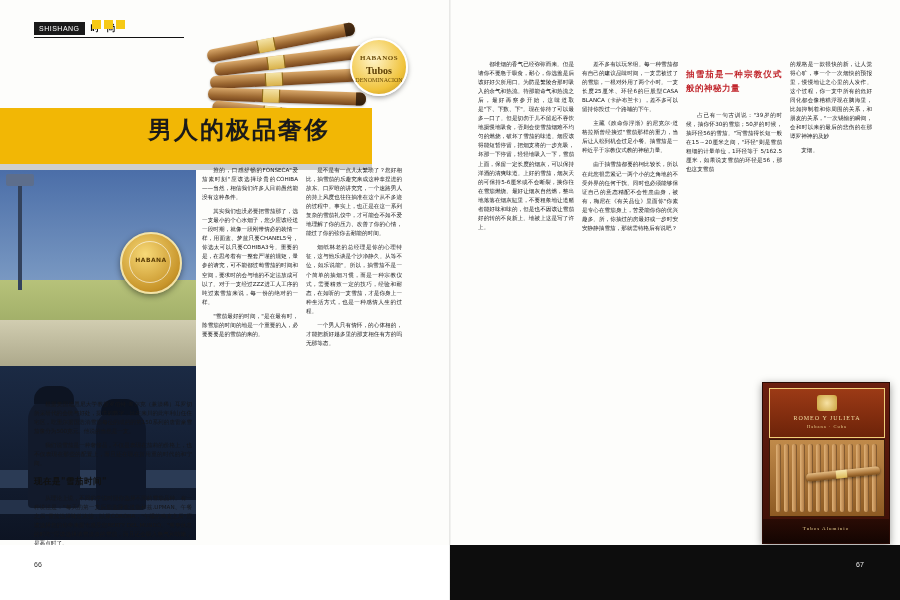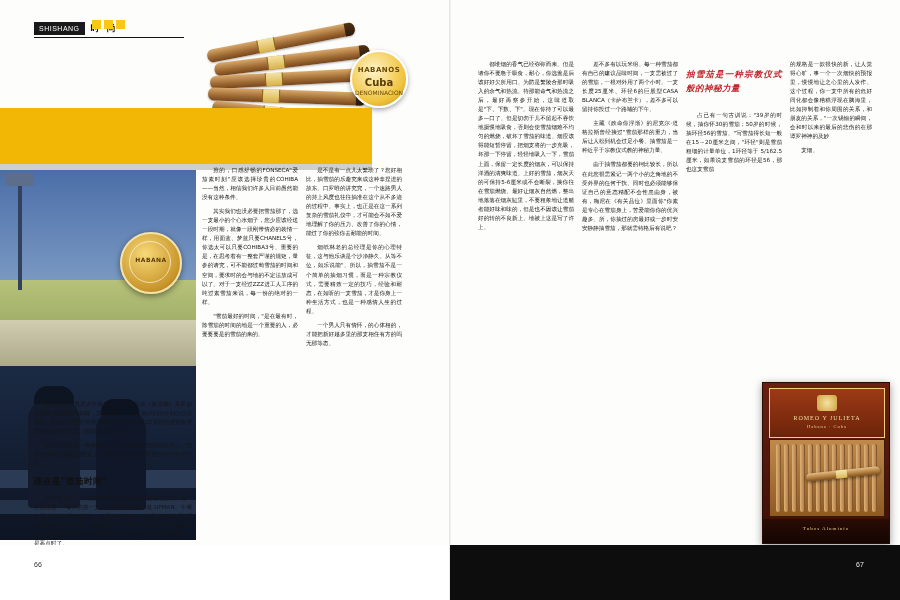--- a/index.html
+++ b/index.html
@@ -78,39 +78,39 @@
   .cig .band{position:absolute;left:34%;top:0;width:16px;height:13px;
     background:linear-gradient(to bottom,#f4e3a5,#d9b24a);border-left:1px solid #8d6a17;border-right:1px solid #8d6a17;}
   .cig .tip{position:absolute;right:0;top:0;width:10px;height:13px;border-radius:0 6px 6px 0;
     background:linear-gradient(to bottom,#4e3116,#2e1c0c);}
   .c1{left:6px;  top:16px; width:150px; transform:rotate(-11deg);}
   .c2{left:14px; top:34px; width:156px; transform:rotate(-7deg);}
   .c3{left:10px; top:52px; width:162px; transform:rotate(-3deg);}
   .c4{left:8px;  top:70px; width:158px; transform:rotate(2deg);}
   .c5{left:12px; top:88px; width:150px; transform:rotate(6deg);}
   .c6{left:20px; top:104px;width:140px; transform:rotate(10deg);}
-  .logo-badge{position:absolute;left:150px;top:30px;width:54px;height:54px;border-radius:50%;
+  .logo-badge{position:absolute;left:150px;top:18px;width:54px;height:54px;border-radius:50%;
     background:radial-gradient(circle at 40% 35%,#fff4c9,#f0c33c 65%,#b88a18);
-    border:2px solid #fff;box-shadow:0 2px 5px rgba(0,0,0,.35);}
+    border:2px solid #fff;box-shadow:0 2px 5px rgba(0,0,0,.35);font-family:Liberation Serif, serif;}
   .logo-badge .l1{position:absolute;left:0;top:14px;width:54px;text-align:center;
     font-size:7px;font-weight:bold;color:#6a4a07;letter-spacing:.5px;}
   .logo-badge .l2{position:absolute;left:0;top:25px;width:54px;text-align:center;
     font-size:10px;font-weight:bold;color:#5a3d04;}
   .logo-badge .l3{position:absolute;left:0;top:37px;width:54px;text-align:center;
     font-size:6px;color:#6a4a07;}
 
   
   .col{position:absolute;font-size:5.6px;line-height:1.62;color:#17171a;text-align:justify;
     font-family:"DejaVu Sans","Liberation Sans",sans-serif;}
   .col p{margin:0 0 5px 0;text-indent:2em;}
   .col .nohang{text-indent:0;}
   .subhead{font-size:8.5px;font-weight:bold;color:#111;margin:7px 0 5px 0;text-indent:0;
     letter-spacing:.5px;}
   .subhead-r{font-size:8.5px;font-weight:bold;color:#c1272d;margin:8px 0 15px 0;text-indent:0;
-    letter-spacing:.5px;font-style:italic;}
+    letter-spacing:.5px;}
 
   
   .colL1{left:34px;top:400px;width:158px;}
   .colL2{left:202px;top:166px;width:96px;}
   .colL3{left:306px;top:166px;width:96px;}
 
   
   .colR1{left:478px;top:60px;width:96px;}
   .colR2{left:582px;top:60px;width:96px;}
   .colR3{left:686px;top:60px;width:96px;}
@@ -189,29 +189,30 @@
     <div class="cig c5">
         <span class="band"></span>
         <span class="tip"></span>
       </div>
     <div class="cig c6">
         <span class="band"></span>
         <span class="tip"></span>
       </div>
     <div class="logo-badge">
       <div class="l1">HABANOS</div>
-      <div class="l2">Cuba</div>
+      <div class="l2">Tubos</div>
       <div class="l3">DENOMINACION</div>
     </div>
   </div>
 
   <div class="titleband">
       <div class="inner"></div>
     </div>
   <div class="title-shadowband"></div>
+  <div class="title-sub">男人的极品奢侈</div>
 
   <div class="photo-left">
     <div class="ph-sky"></div>
     <div class="ph-field"></div>
     <div class="ph-stand"></div>
     <div class="ph-pole"></div>
     <div class="ph-lamp"></div>
     <div class="ph-fore"></div>
     <div class="ph-bench"></div>
     <div class="ph-bench2"></div>

